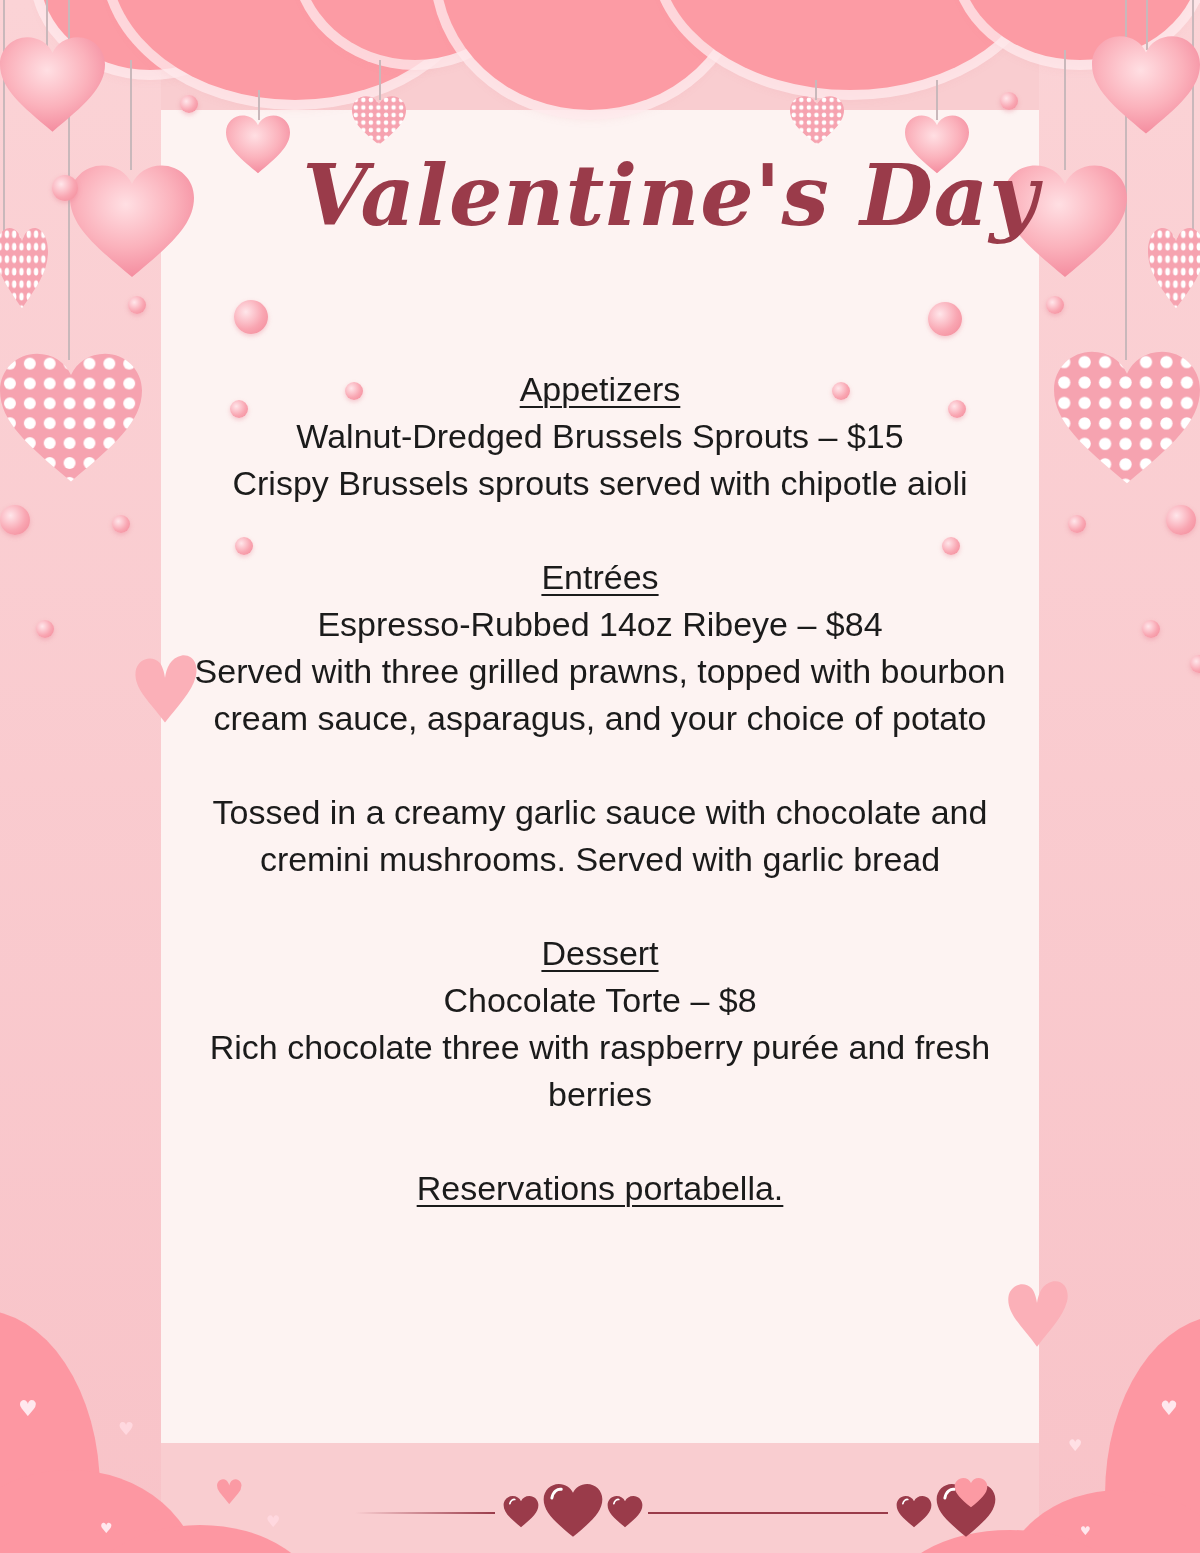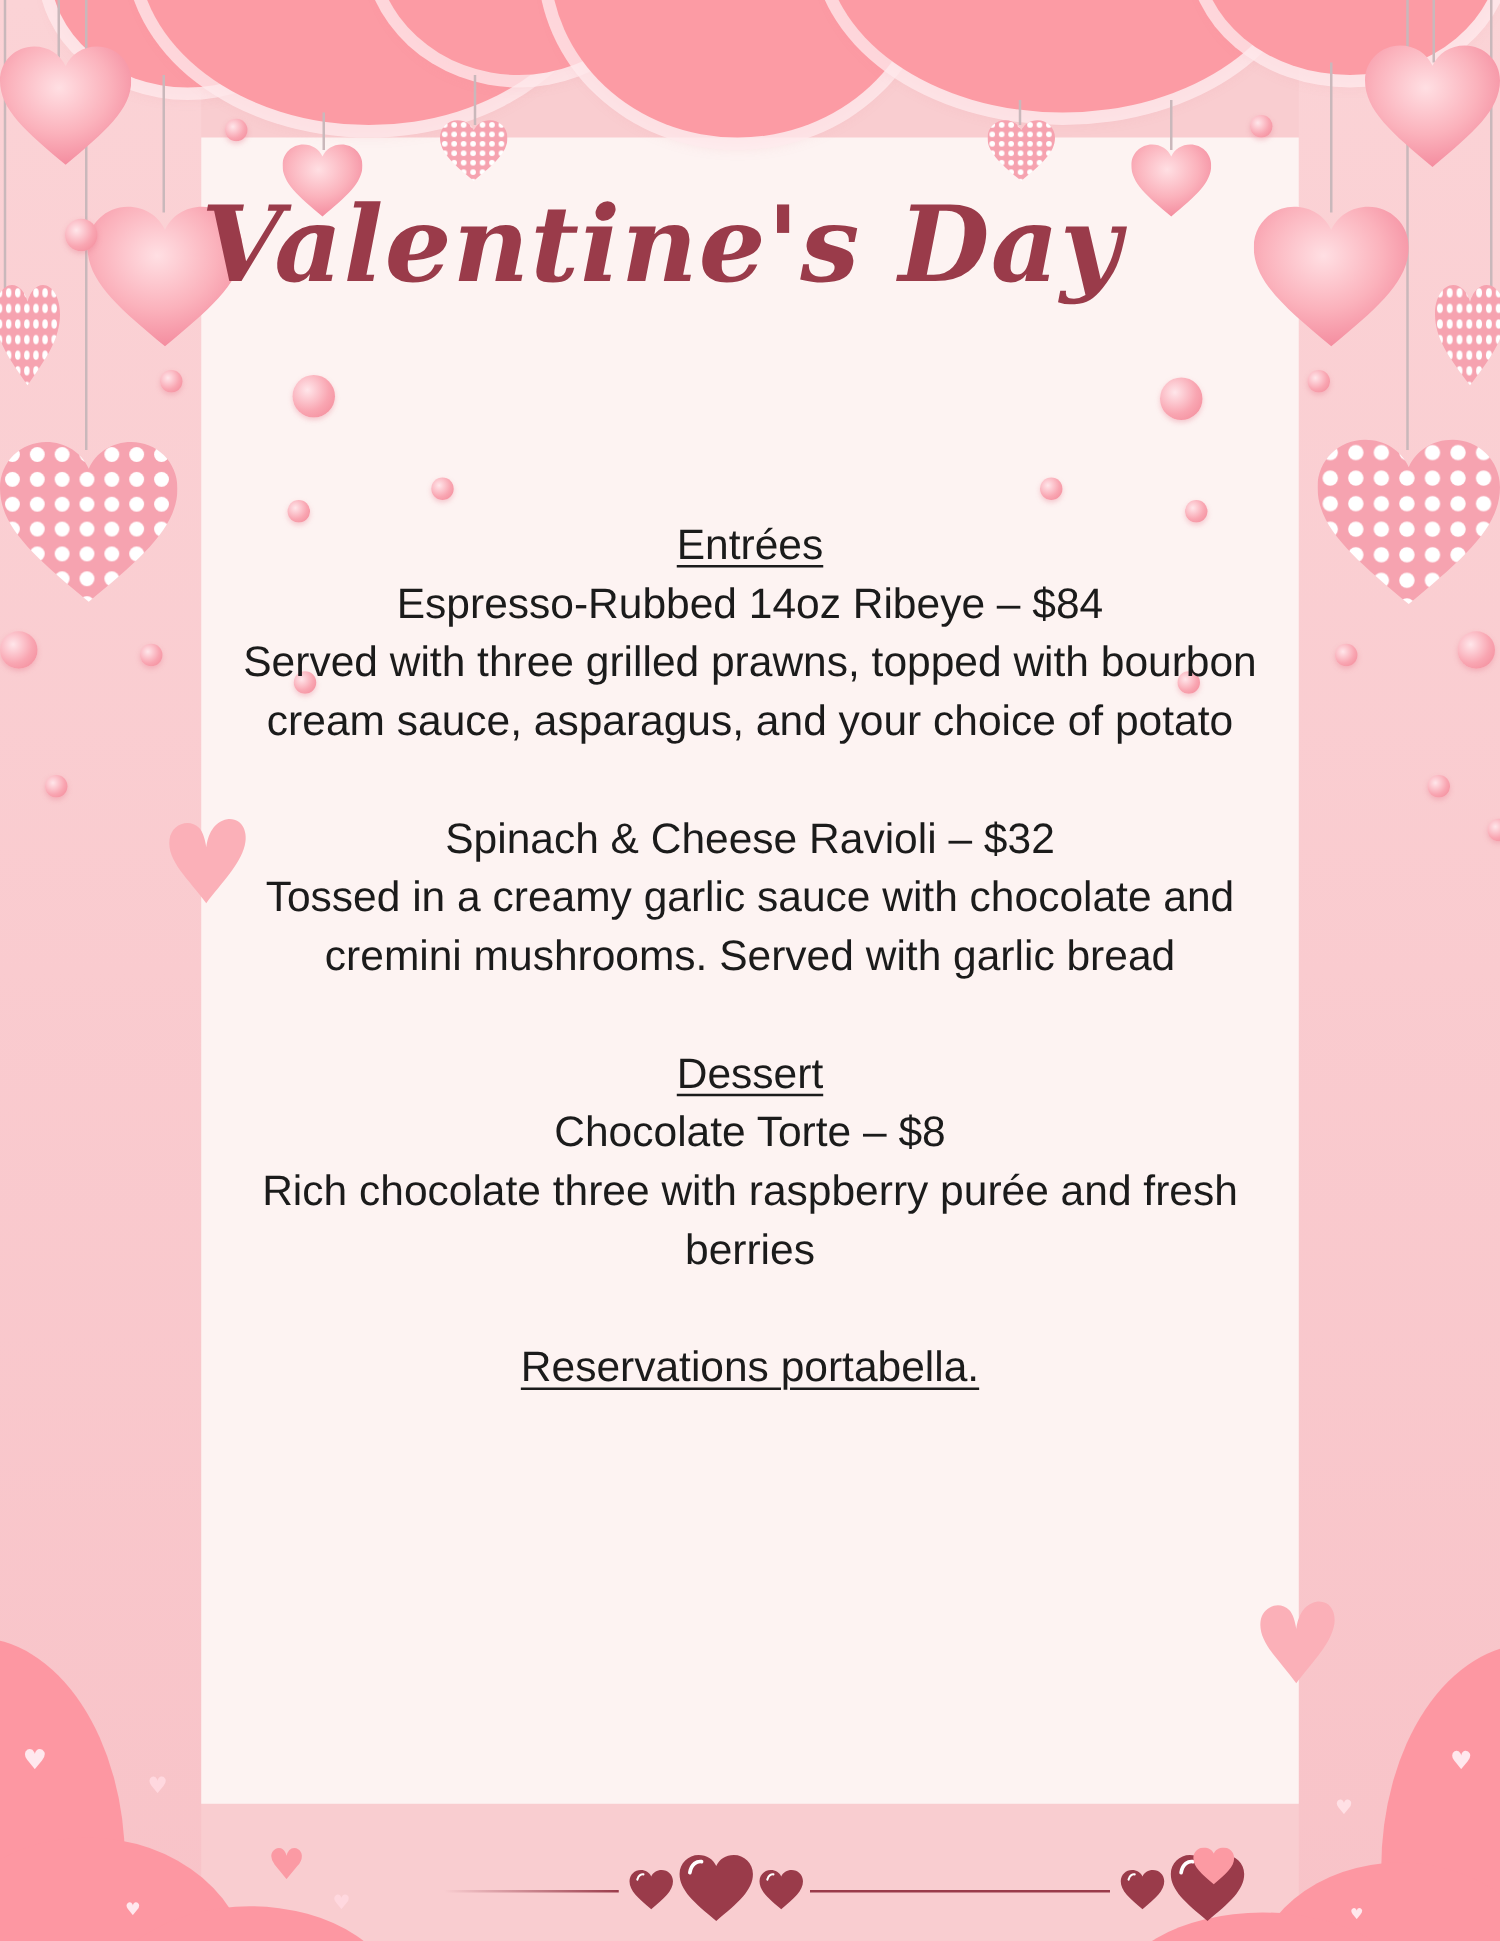--- a/index.html
+++ b/index.html
@@ -30,21 +30,21 @@
   .bead { position: absolute; width: 18px; height: 18px; border-radius: 50%;
     background: radial-gradient(circle at 35% 35%, #ffe6ea 0%, #f9a6b2 55%, #f28696 100%);
     box-shadow: 0 2px 4px rgba(230,120,140,0.35); }
 
   .card {
     position: absolute; left: 161px; top: 110px; width: 878px; height: 1333px;
     background: #fdf3f2;
   }
 
   .title {
-    position: absolute; left: 161px; top: 148px; width: 878px; text-align: left;
+    position: absolute; left: 161px; top: 148px; width: 878px; text-align: right;
     font-family: "DejaVu Serif", serif; font-style: italic; font-weight: bold;
     color: #9a3b4a; font-size: 84px; line-height: 96px; letter-spacing: 1px;
   }
 
   .content {
     position: absolute; left: 161px; top: 366px; width: 878px; text-align: center;
     font-family: "Liberation Sans", sans-serif; color: #1b1b1b;
     font-size: 34px; line-height: 47px;
   }
   .section-heading { text-decoration: underline; text-underline-offset: 5px; text-decoration-thickness: 2px; }
@@ -213,27 +213,31 @@
   <span style="position:absolute; left:1160px; top:1396px; color:#ffe8ee; font-size:20px;">♥</span>
   <span style="position:absolute; left:1068px; top:1436px; color:#ffe0e5; font-size:16px;">♥</span>
   <span style="position:absolute; left:1080px; top:1524px; color:#ffe8ee; font-size:12px;">♥</span>
 </div>
 
 <div class="title">
   <div>Valentine's Day</div>
 </div>
 
 <div class="content">
+  <div>
+    <div class="section-heading">Appetizers</div>
+    <div class="item-name">Walnut-Dredged Brussels Sprouts – $15</div>
+    <div class="item-desc">Crispy Brussels sprouts served with chipotle aioli</div>
+  </div>
   <div class="gap"></div>
   <div>
     <div class="section-heading">Entrées</div>
     <div class="item-name">Espresso-Rubbed 14oz Ribeye – $84</div>
     <div class="item-desc">Served with three grilled prawns, topped with bourbon cream sauce, asparagus, and your choice of potato</div>
     <div class="gap"></div>
-    <div class="item-name">Spinach &amp; Cheese Ravioli – $32</div>
     <div class="item-desc">Tossed in a creamy garlic sauce with chocolate and cremini mushrooms. Served with garlic bread</div>
   </div>
   <div class="gap"></div>
   <div>
     <div class="section-heading">Dessert</div>
     <div class="item-name">Chocolate Torte – $8</div>
     <div class="item-desc">Rich chocolate three with raspberry purée and fresh berries</div>
   </div>
   <div class="gap"></div>
   <div class="reservations">Reservations portabella.</div>

